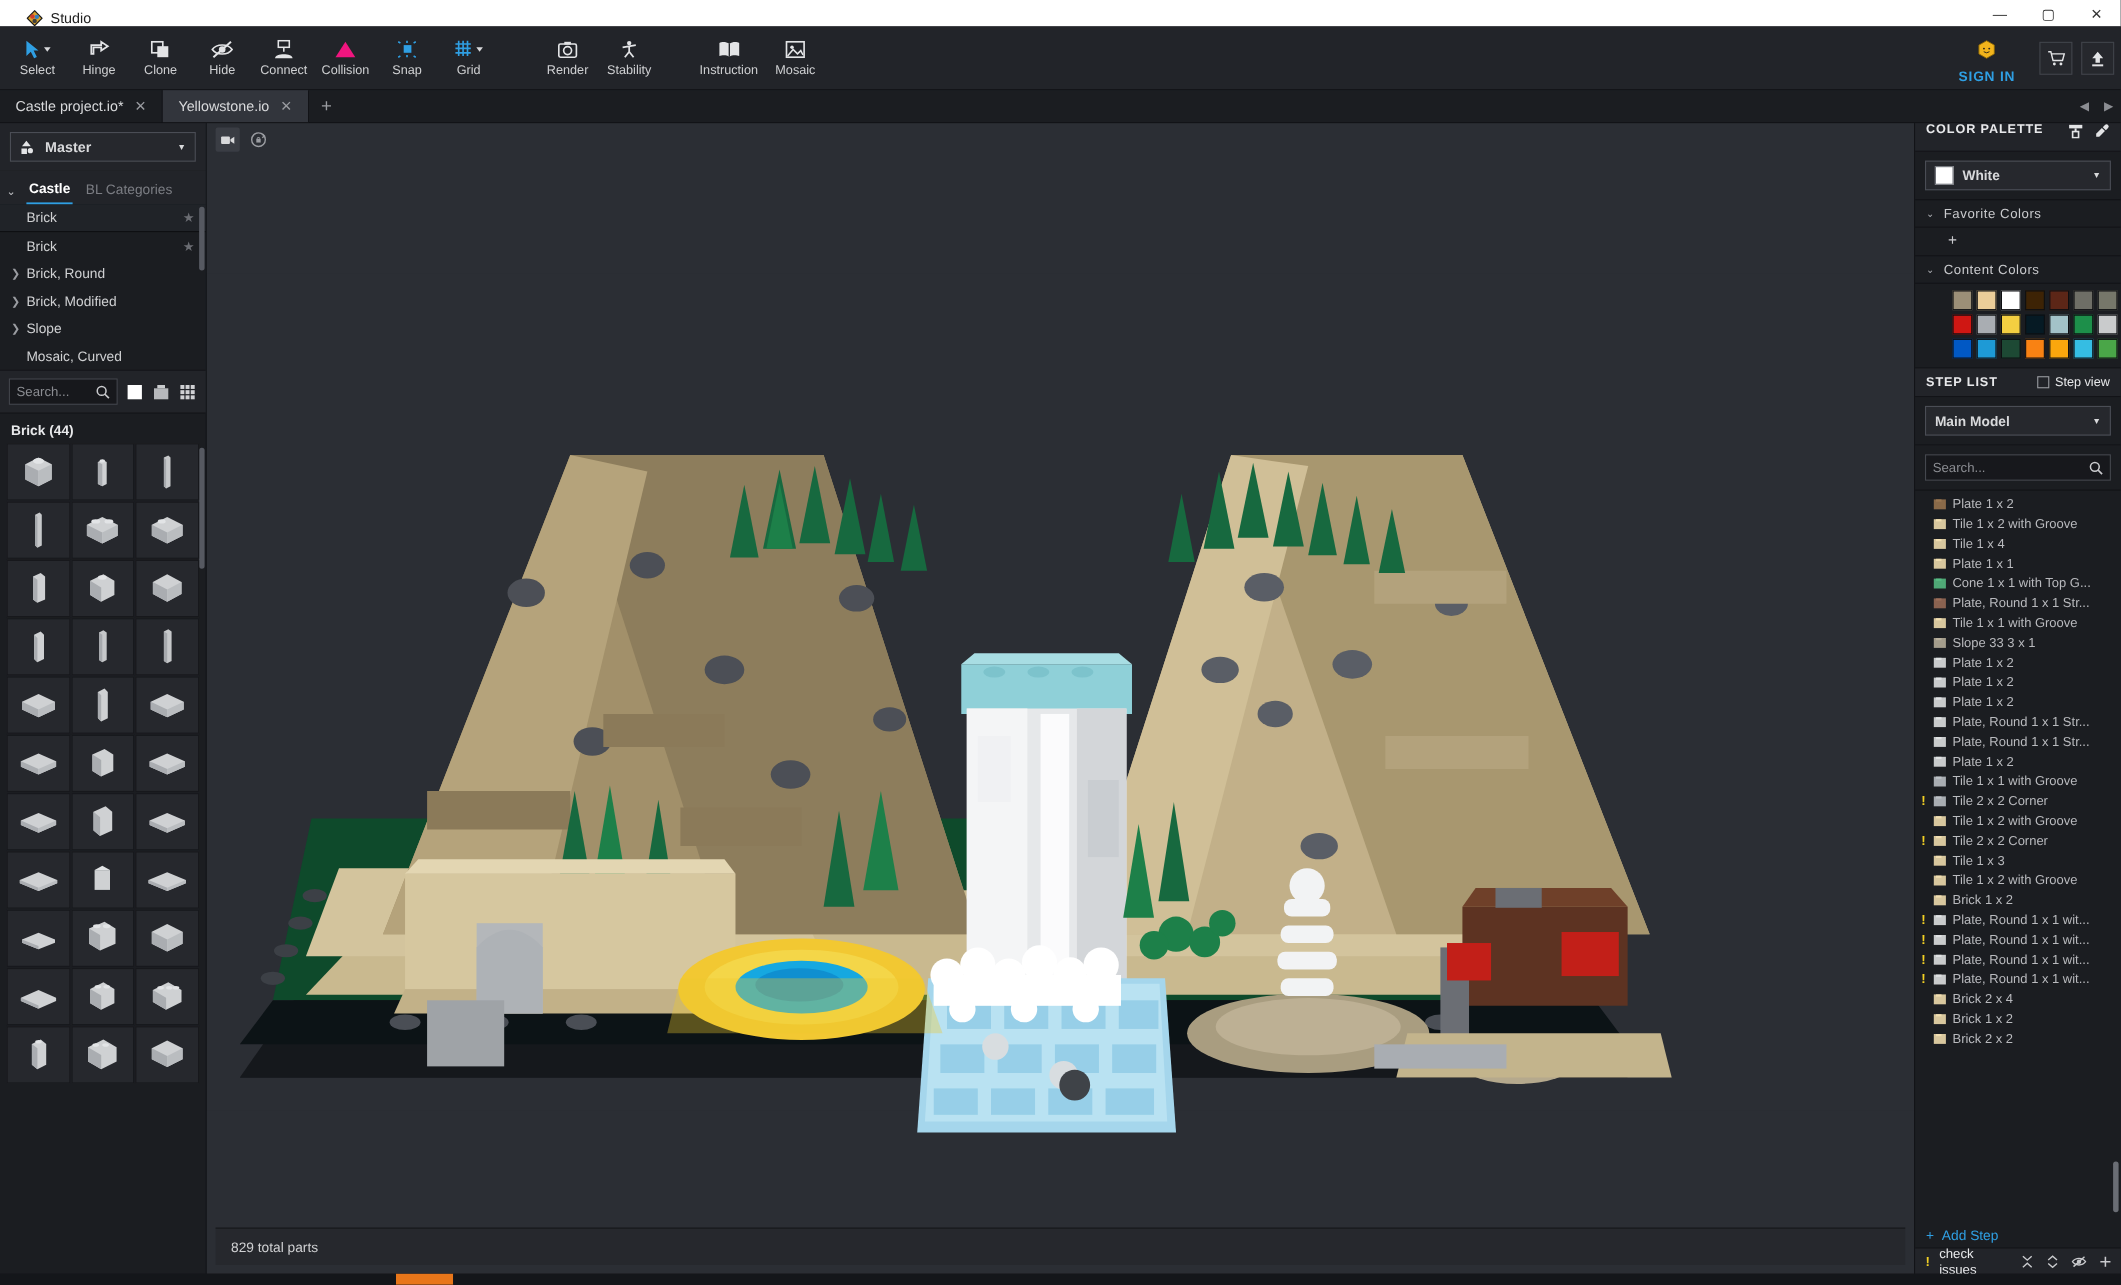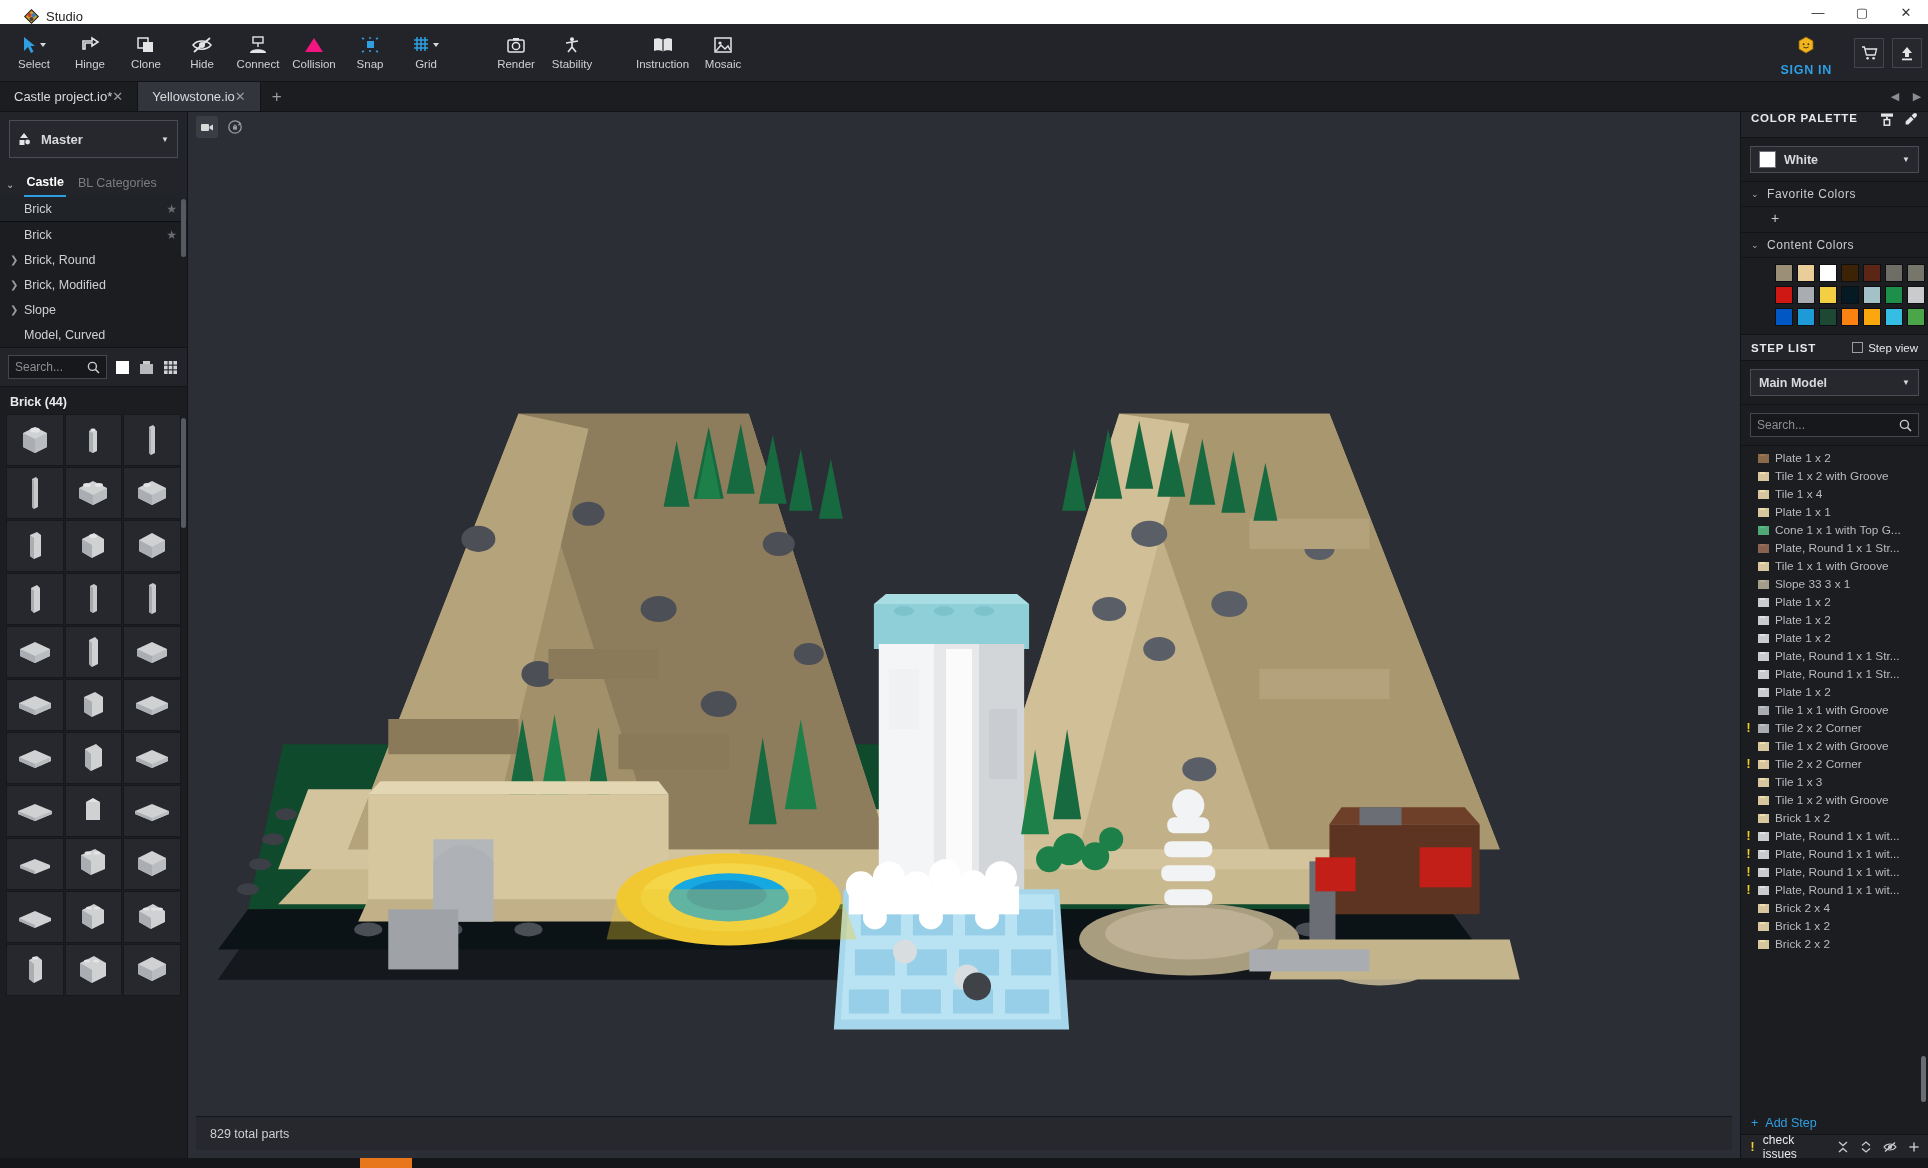--- a/index.html
+++ b/index.html
@@ -53,41 +53,41 @@
     width: 30px; height: 30px; border: 1px solid #41444b; background: #26282d;
     display: flex; align-items: center; justify-content: center; margin-left: 8px;
   }
 
   
   .tabstrip {
     height: 30px; background: #1b1d21; display: flex; align-items: stretch;
     flex: 0 0 30px; border-bottom: 1px solid #121317;
   }
   .tab {
-    display: flex; align-items: center; padding: 0 14px;
+    display: flex; align-items: center; gap: 10px; padding: 0 14px;
     font-size: 13px; color: #d8d9db; border-right: 1px solid #121317;
   }
   .tab.active { background: #32353c; }
   .tab .x { color: #9a9ca1; font-size: 13px; }
   .tab-plus {
     width: 32px; display: flex; align-items: center; justify-content: center;
     color: #9a9ca1; font-size: 17px;
   }
   .tab-nav { margin-left: auto; display: flex; align-items: center; }
   .tab-nav div { width: 22px; text-align: center; color: #8b8d92; font-size: 11px; }
 
   
   .mainrow { display: flex; flex: 1; min-height: 0; }
 
   
   .left { width: 188px; background: #1b1d21; display: flex; flex-direction: column;
           border-right: 1px solid #121317; flex: 0 0 188px; }
   .master-box { padding: 8px 9px; background: #222429; }
   .master-sel {
-    height: 38px; border: 1px solid #4a4d55; background: #26282d;
+    height: 27px; border: 1px solid #4a4d55; background: #26282d;
     display: flex; align-items: center; padding: 0 8px; gap: 9px; font-size: 13px; font-weight: bold;
   }
   .master-sel .mcaret { margin-left: auto; font-size: 8px; }
   .shape-tabs {
     display: flex; align-items: center; gap: 10px; padding: 6px 6px 0 6px;
     background: #222429; font-size: 12.5px;
   }
   .shape-tabs .chev { color: #bfc0c4; font-size: 10px; }
   .st { padding: 3px 2px 6px 2px; color: #7b7d83; }
   .st.active { color: #ffffff; font-weight: bold; border-bottom: 2px solid #2f9fe3; }
@@ -449,21 +449,21 @@
         <div class="cat">
           <span class="ar">❯</span>
           <span>Brick, Modified</span>
         </div>
         <div class="cat">
           <span class="ar">❯</span>
           <span>Slope</span>
         </div>
         <div class="cat">
           <span class="ar"></span>
-          <span>Model, Curved</span>
+          <span>Mosaic, Curved</span>
         </div>
       </div>
 
       <div class="searchrow">
         <div class="sbox">
           <span>Search...</span>
           <span class="mag">
             <svg width="13" height="13" viewBox="0 0 13 13">
               <circle cx="5.4" cy="5.4" r="4" fill="none" stroke="#c9cacd" stroke-width="1.4"></circle>
               <line x1="8.4" y1="8.4" x2="12" y2="12" stroke="#c9cacd" stroke-width="1.5"></line>

